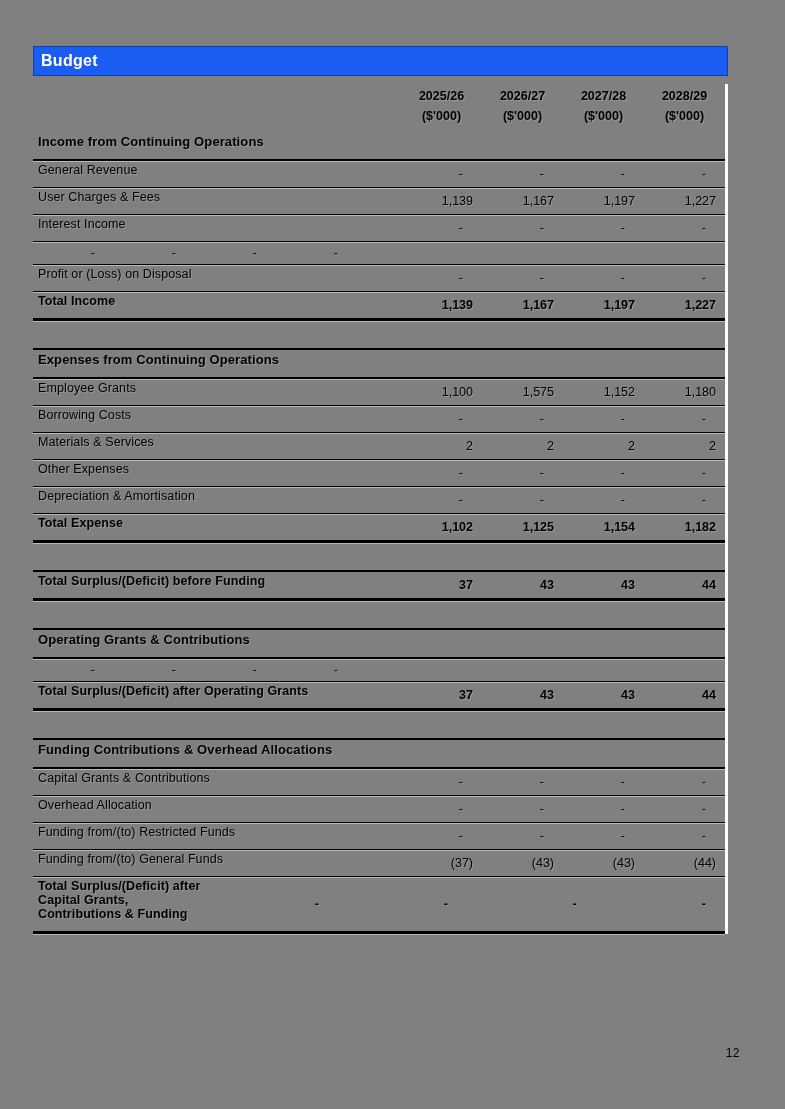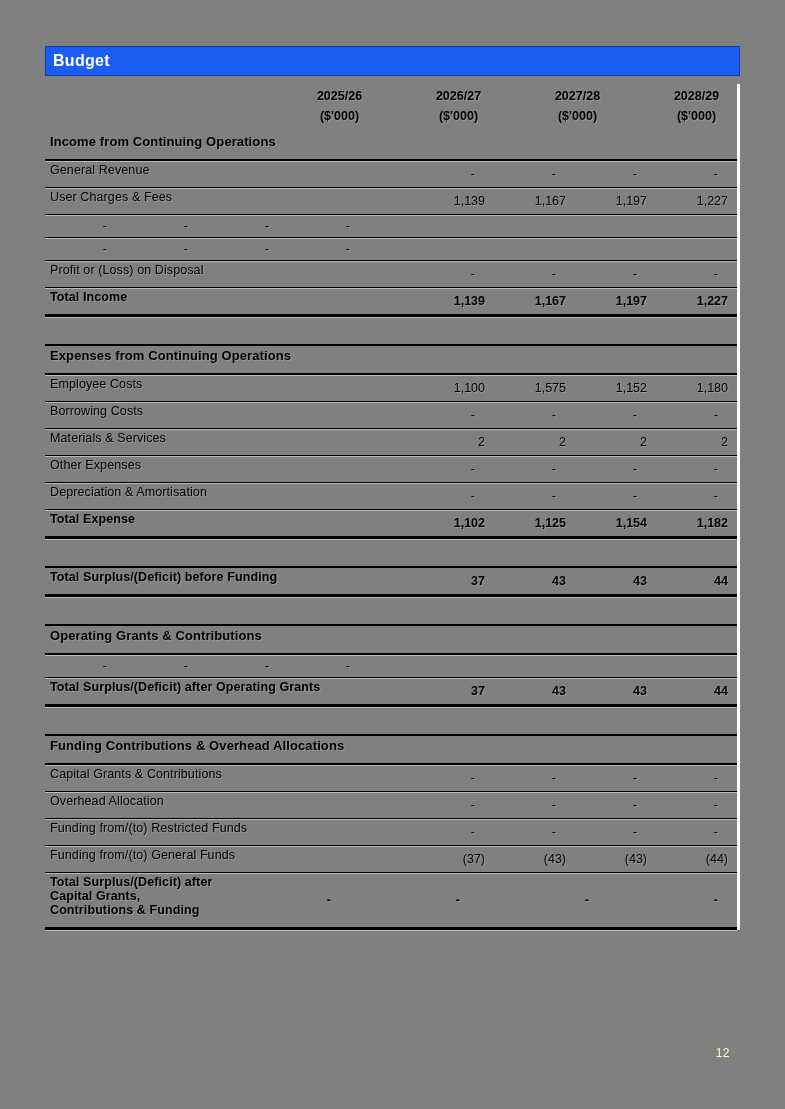--- a/index.html
+++ b/index.html
@@ -7,21 +7,21 @@
     position: relative;
     width: 785px;
     height: 1109px;
     background: #808080;
     font-family: "Liberation Sans", "DejaVu Sans", sans-serif;
     color: #000;
     overflow: hidden;
   }
   .content {
     position: absolute;
-    left: 45px;
+    left: 33px;
     top: 46px;
     width: 695px;
   }
   .title-bar {
     height: 30px;
     background: #1b5cf3;
     border: 1px solid #0f3fae;
     box-sizing: border-box;
     display: flex;
     align-items: center;
@@ -37,21 +37,20 @@
     margin-top: 8px;
     border-right: 3px solid #ffffff;
     box-sizing: border-box;
   }
   .col-headers {
     display: flex;
     align-items: flex-start;
     padding-top: 2px;
     height: 48px;
     box-sizing: border-box;
-    gap: 38px;
   }
   .col-headers .label-spacer { flex: 1; }
   .col-headers .col {
     width: 81px;
     text-align: center;
     font-weight: bold;
     font-size: 12.5px;
     line-height: 20px;
     text-shadow: 1px 1px 0 rgba(255,255,255,0.18);
   }
@@ -98,24 +97,24 @@
     min-height: 49px;
     gap: 48px;
   }
   .row.spacer {
     min-height: 29px;
     border-bottom-width: 2px;
     box-shadow: none;
   }
   .page-number {
     position: absolute;
-    right: 55px;
+    right: 45px;
     top: 1046px;
     font-size: 12px;
-    color: #fef9c3;
+    color: #000000;
     letter-spacing: 0.5px;
   }
 </style>
 </head>
 <body>
 
 <div class="page">
   <div class="content">
 
     <div class="title-bar">
@@ -156,20 +155,21 @@
             <div class="val dash">-</div>
           </div>
           <div class="row data">
             <div class="label">User Charges &amp; Fees</div>
             <div class="val">1,139</div>
             <div class="val">1,167</div>
             <div class="val">1,197</div>
             <div class="val">1,227</div>
           </div>
           <div class="row data">
+            <div class="label">Interest Income</div>
             <div class="val dash">-</div>
             <div class="val dash">-</div>
             <div class="val dash">-</div>
             <div class="val dash">-</div>
           </div>
           <div class="row data">
             <div class="val dash">-</div>
             <div class="val dash">-</div>
             <div class="val dash">-</div>
             <div class="val dash">-</div>
@@ -186,21 +186,21 @@
             <div class="val">1,139</div>
             <div class="val">1,167</div>
             <div class="val">1,197</div>
             <div class="val">1,227</div>
           </div>
           <div class="row spacer"></div>
           <div class="row section">
             <div class="label">Expenses from Continuing Operations</div>
           </div>
           <div class="row data">
-            <div class="label">Employee Costs</div>
+            <div class="label">Employee Grants</div>
             <div class="val">1,100</div>
             <div class="val">1,575</div>
             <div class="val">1,152</div>
             <div class="val">1,180</div>
           </div>
           <div class="row data">
             <div class="label">Borrowing Costs</div>
             <div class="val dash">-</div>
             <div class="val dash">-</div>
             <div class="val dash">-</div>

